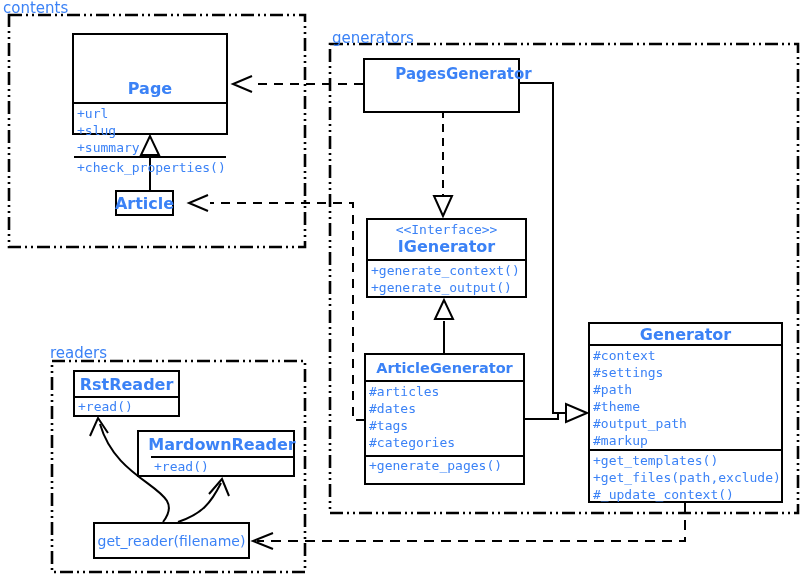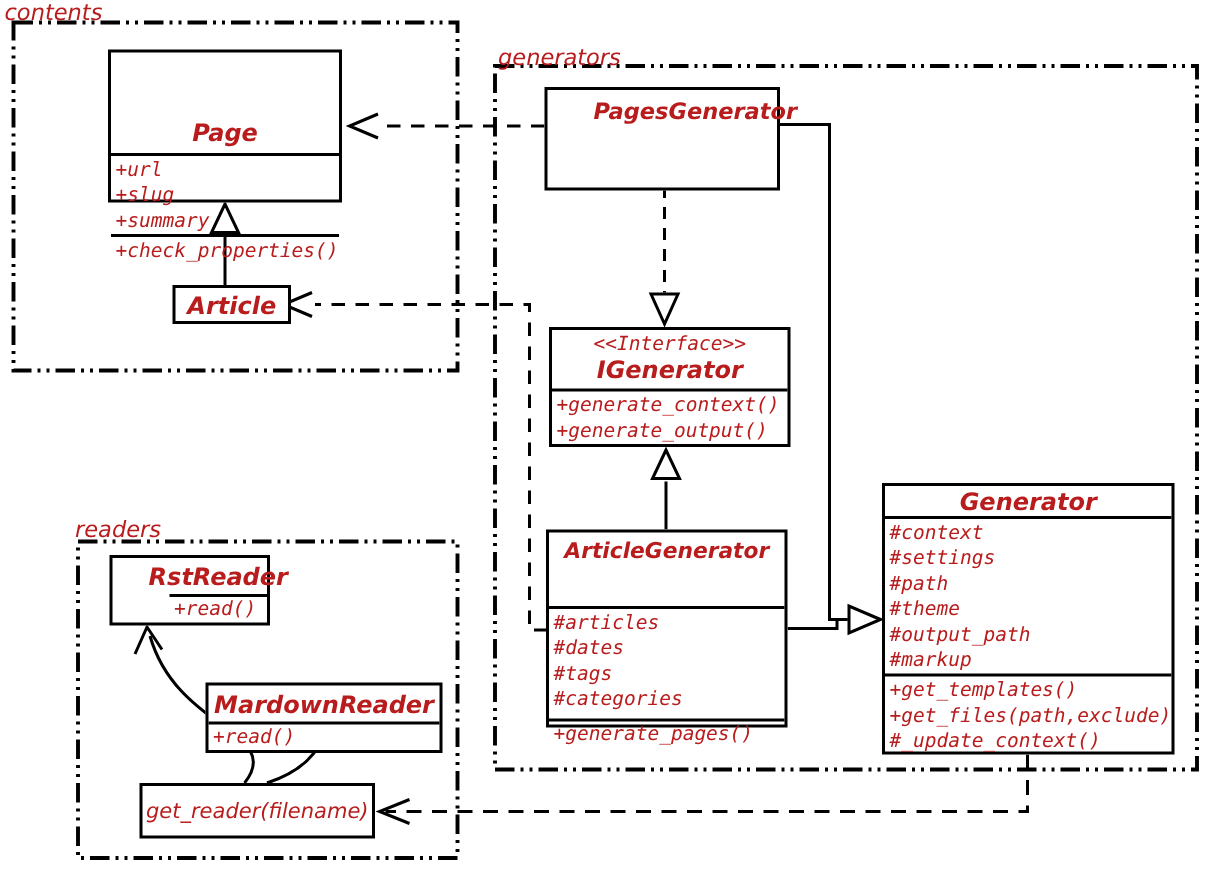--- a/index.html
+++ b/index.html
@@ -1,17 +1,17 @@
 <!DOCTYPE html>
 <html><head>
 <meta charset="utf-8">
 <style>
   html,body{margin:0;padding:0;background:#fff;}
   .canvas{position:relative;width:803px;height:579px;background:#fff;overflow:hidden;
-          font-family:"DejaVu Sans","Liberation Sans",sans-serif;color:#b91c1c;font-style:italic;}
+          font-family:"DejaVu Sans","Liberation Sans",sans-serif;color:#3b82f6;}
   svg.wires{position:absolute;left:0;top:0;z-index:1;}
   .pkg-label{position:absolute;z-index:3;font-size:15px;line-height:16px;white-space:nowrap;}
   .uml{position:absolute;z-index:2;background:#fff;border:2.5px solid #000;box-sizing:border-box;
        display:flex;flex-direction:column;}
   .uml-title{display:flex;align-items:center;justify-content:center;
              font-weight:bold;font-size:16px;white-space:nowrap;flex:0 0 auto;}
   .uml-title.fs15{font-size:15px;}
   .uml-title.fs14{font-size:14.5px;}
   .stereo{display:block;font-family:"DejaVu Sans Mono","Liberation Mono",monospace;
           font-weight:normal;font-size:13px;text-align:center;}
@@ -92,42 +92,42 @@
     <div class="compart" style="height:51px;">
       <div class="member">+url</div>
       <div class="member">+slug</div>
       <div class="member">+summary</div>
     </div>
     <div class="compart thin" style="flex:1 1 auto;">
       <div class="member">+check_properties()</div>
     </div>
   </div>
 
-  <div class="uml" style="left:115px;top:190px;width:79px;height:26px;">
+  <div class="uml" style="left:115px;top:190px;width:59px;height:26px;">
     <div class="uml-title" style="flex:1 1 auto;">Article</div>
   </div>
 
-  <div class="uml" style="left:363px;top:58px;width:157px;height:69px;padding-left:44px;">
+  <div class="uml" style="left:363px;top:58px;width:157px;height:55px;padding-left:44px;">
     <div class="uml-title fs15" style="height:27px;">PagesGenerator</div>
   </div>
 
   <div class="uml" style="left:366px;top:218px;width:161px;height:80px;justify-content:flex-end;">
     <div class="title-stack" style="height:41px;">
       <span class="stereo">&lt;&lt;Interface&gt;&gt;</span>
       <span class="uml-title">IGenerator</span>
     </div>
     <div class="compart" style="flex:1 1 auto;">
       <div class="member">+generate_context()</div>
       <div class="member">+generate_output()</div>
     </div>
   </div>
 
   <div class="uml" style="left:364px;top:353px;width:161px;height:132px;">
     <div class="uml-title fs14" style="height:25px;">ArticleGenerator</div>
-    <div class="compart" style="height:72px;margin-top:24px;">
+    <div class="compart" style="height:72px;">
       <div class="member">#articles</div>
       <div class="member">#dates</div>
       <div class="member">#tags</div>
       <div class="member">#categories</div>
     </div>
     <div class="compart thin" style="flex:1 1 auto;">
       <div class="member" style="line-height:16px;">+generate_pages()</div>
     </div>
   </div>
 
@@ -141,28 +141,28 @@
       <div class="member">#output_path</div>
       <div class="member">#markup</div>
     </div>
     <div class="compart thin" style="flex:1 1 auto;">
       <div class="member">+get_templates()</div>
       <div class="member">+get_files(path,exclude)</div>
       <div class="member">#_update_context()</div>
     </div>
   </div>
 
-  <div class="uml" style="left:73px;top:370px;width:107px;height:47px;padding-left:38px;">
+  <div class="uml" style="left:73px;top:370px;width:107px;height:47px;">
     <div class="uml-title" style="height:24px;">RstReader</div>
     <div class="compart" style="flex:1 1 auto;">
       <div class="member" style="line-height:15px;">+read()</div>
     </div>
   </div>
 
-  <div class="uml" style="left:137px;top:455px;width:158px;height:47px;">
+  <div class="uml" style="left:137px;top:430px;width:158px;height:47px;padding-left:12px;">
     <div class="uml-title" style="height:24px;">MardownReader</div>
     <div class="compart" style="flex:1 1 auto;">
       <div class="member" style="line-height:15px;">+read()</div>
     </div>
   </div>
 
   <div class="plainbox" style="left:93px;top:522px;width:157px;height:37px;">get_reader(filename)</div>
 
 </div>
 

